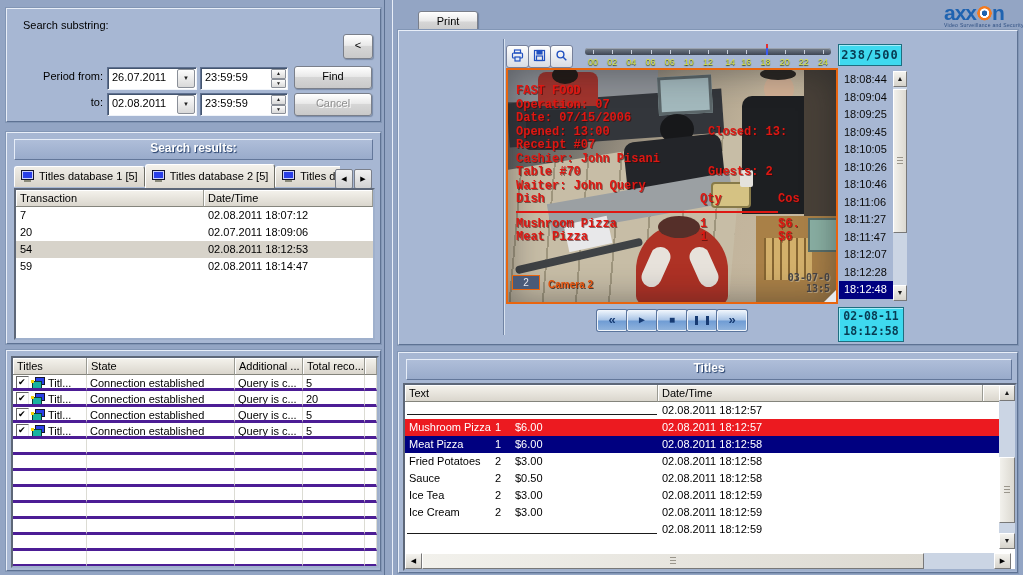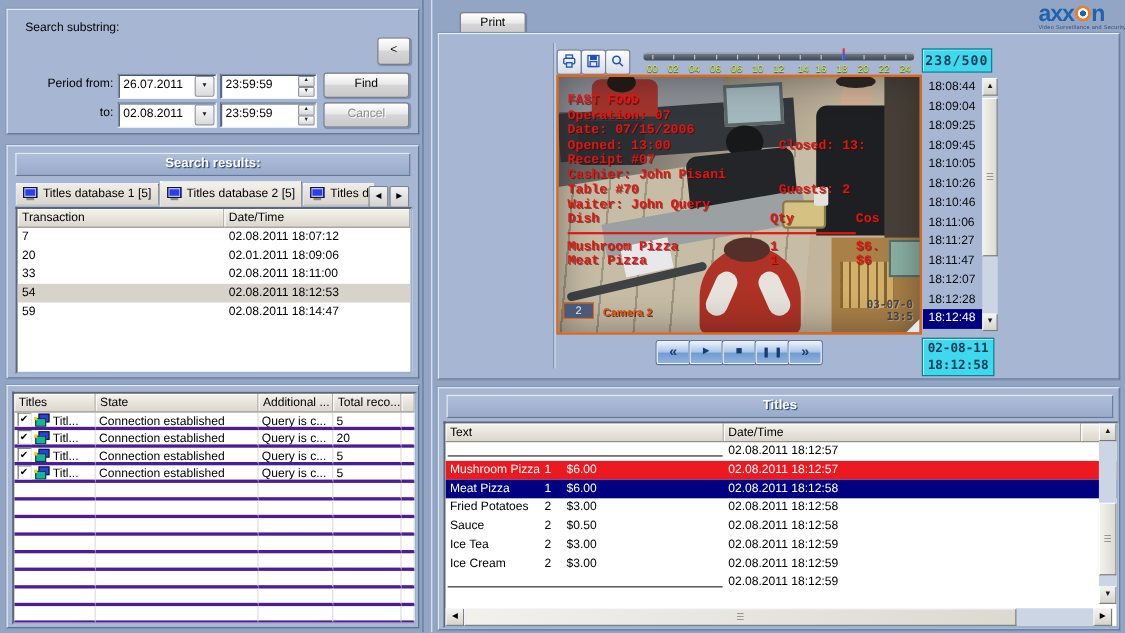--- a/index.html
+++ b/index.html
@@ -191,25 +191,21 @@
       <div class="th">Transaction</div>
       <div class="th">Date/Time</div>
     </div>
     <div>
         <div class="trow" style="grid-template-columns: 188px 1fr;">
           <div class="tcell">7</div>
           <div class="tcell">02.08.2011 18:07:12</div>
         </div>
         <div class="trow" style="grid-template-columns: 188px 1fr;">
           <div class="tcell">20</div>
-          <div class="tcell">02.01.2011 18:09:06</div>
-        </div>
-        <div class="trow" style="grid-template-columns: 188px 1fr;">
-          <div class="tcell">33</div>
-          <div class="tcell">02.08.2011 18:11:00</div>
+          <div class="tcell">02.07.2011 18:09:06</div>
         </div>
         <div class="trow sel" style="grid-template-columns: 188px 1fr;">
           <div class="tcell">54</div>
           <div class="tcell">02.08.2011 18:12:53</div>
         </div>
         <div class="trow" style="grid-template-columns: 188px 1fr;">
           <div class="tcell">59</div>
           <div class="tcell">02.08.2011 18:14:47</div>
         </div>
       </div>

